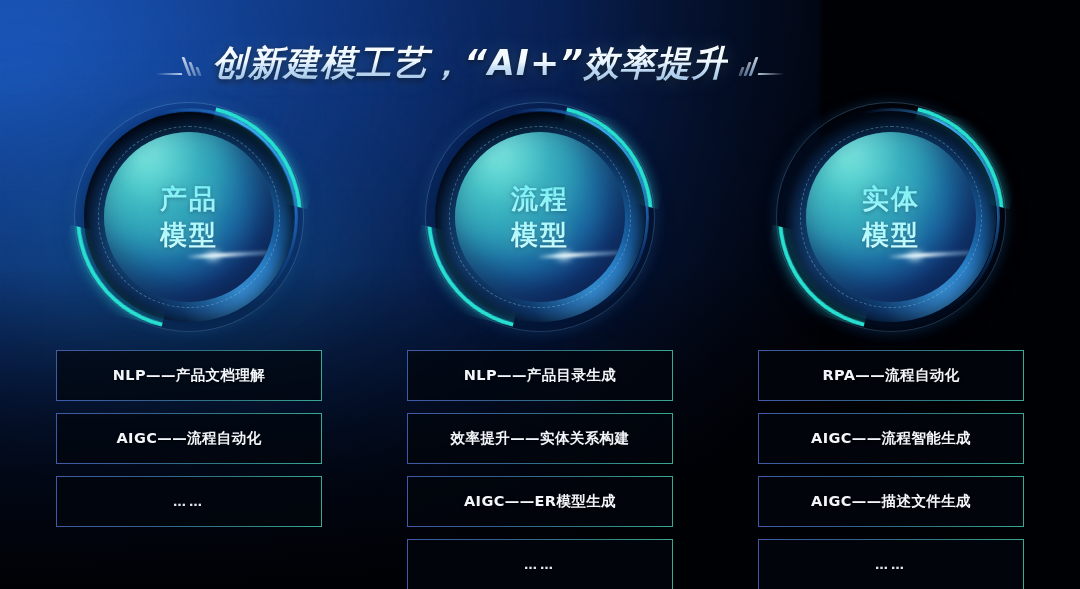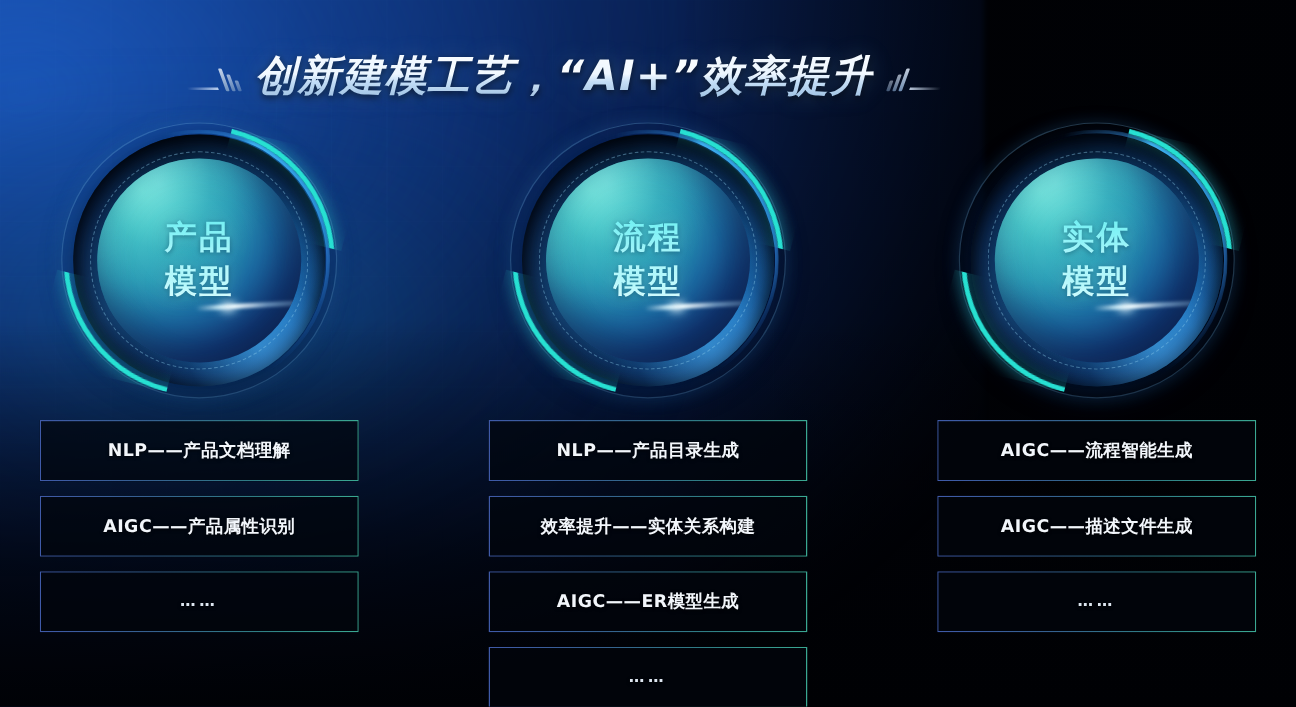--- a/index.html
+++ b/index.html
@@ -134,21 +134,21 @@
 
   
   .columns {
     position: absolute;
     left: 0;
     top: 96px;
     width: 1080px;
     height: 470px;
     display: flex;
     justify-content: space-between;
-    padding: 0 33px;
+    padding: 0 56px;
     box-sizing: border-box;
   }
   .column {
     width: 266px;
     display: flex;
     flex-direction: column;
     align-items: center;
   }
 
   
@@ -382,21 +382,21 @@
               <div>模型</div>
             </div>
           </div>
         </div>
       </div>
       <div class="items">
         <div class="item">
             <span class="item-label">NLP——产品文档理解</span>
           </div>
         <div class="item">
-            <span class="item-label">AIGC——产品属性识别</span>
+            <span class="item-label">AIGC——流程自动化</span>
           </div>
         <div class="item ellipsis">
             <span class="item-label">……</span>
           </div>
       </div>
     </div>
 
     <div class="column">
       <div class="badge">
         <div class="badge-inner">
@@ -446,20 +446,23 @@
             <div class="flare"></div>
             <div class="disc-label">
               <div>实体</div>
               <div>模型</div>
             </div>
           </div>
         </div>
       </div>
       <div class="items">
         <div class="item">
+            <span class="item-label">RPA——流程自动化</span>
+          </div>
+        <div class="item">
             <span class="item-label">AIGC——流程智能生成</span>
           </div>
         <div class="item">
             <span class="item-label">AIGC——描述文件生成</span>
           </div>
         <div class="item ellipsis">
             <span class="item-label">……</span>
           </div>
       </div>
     </div>

